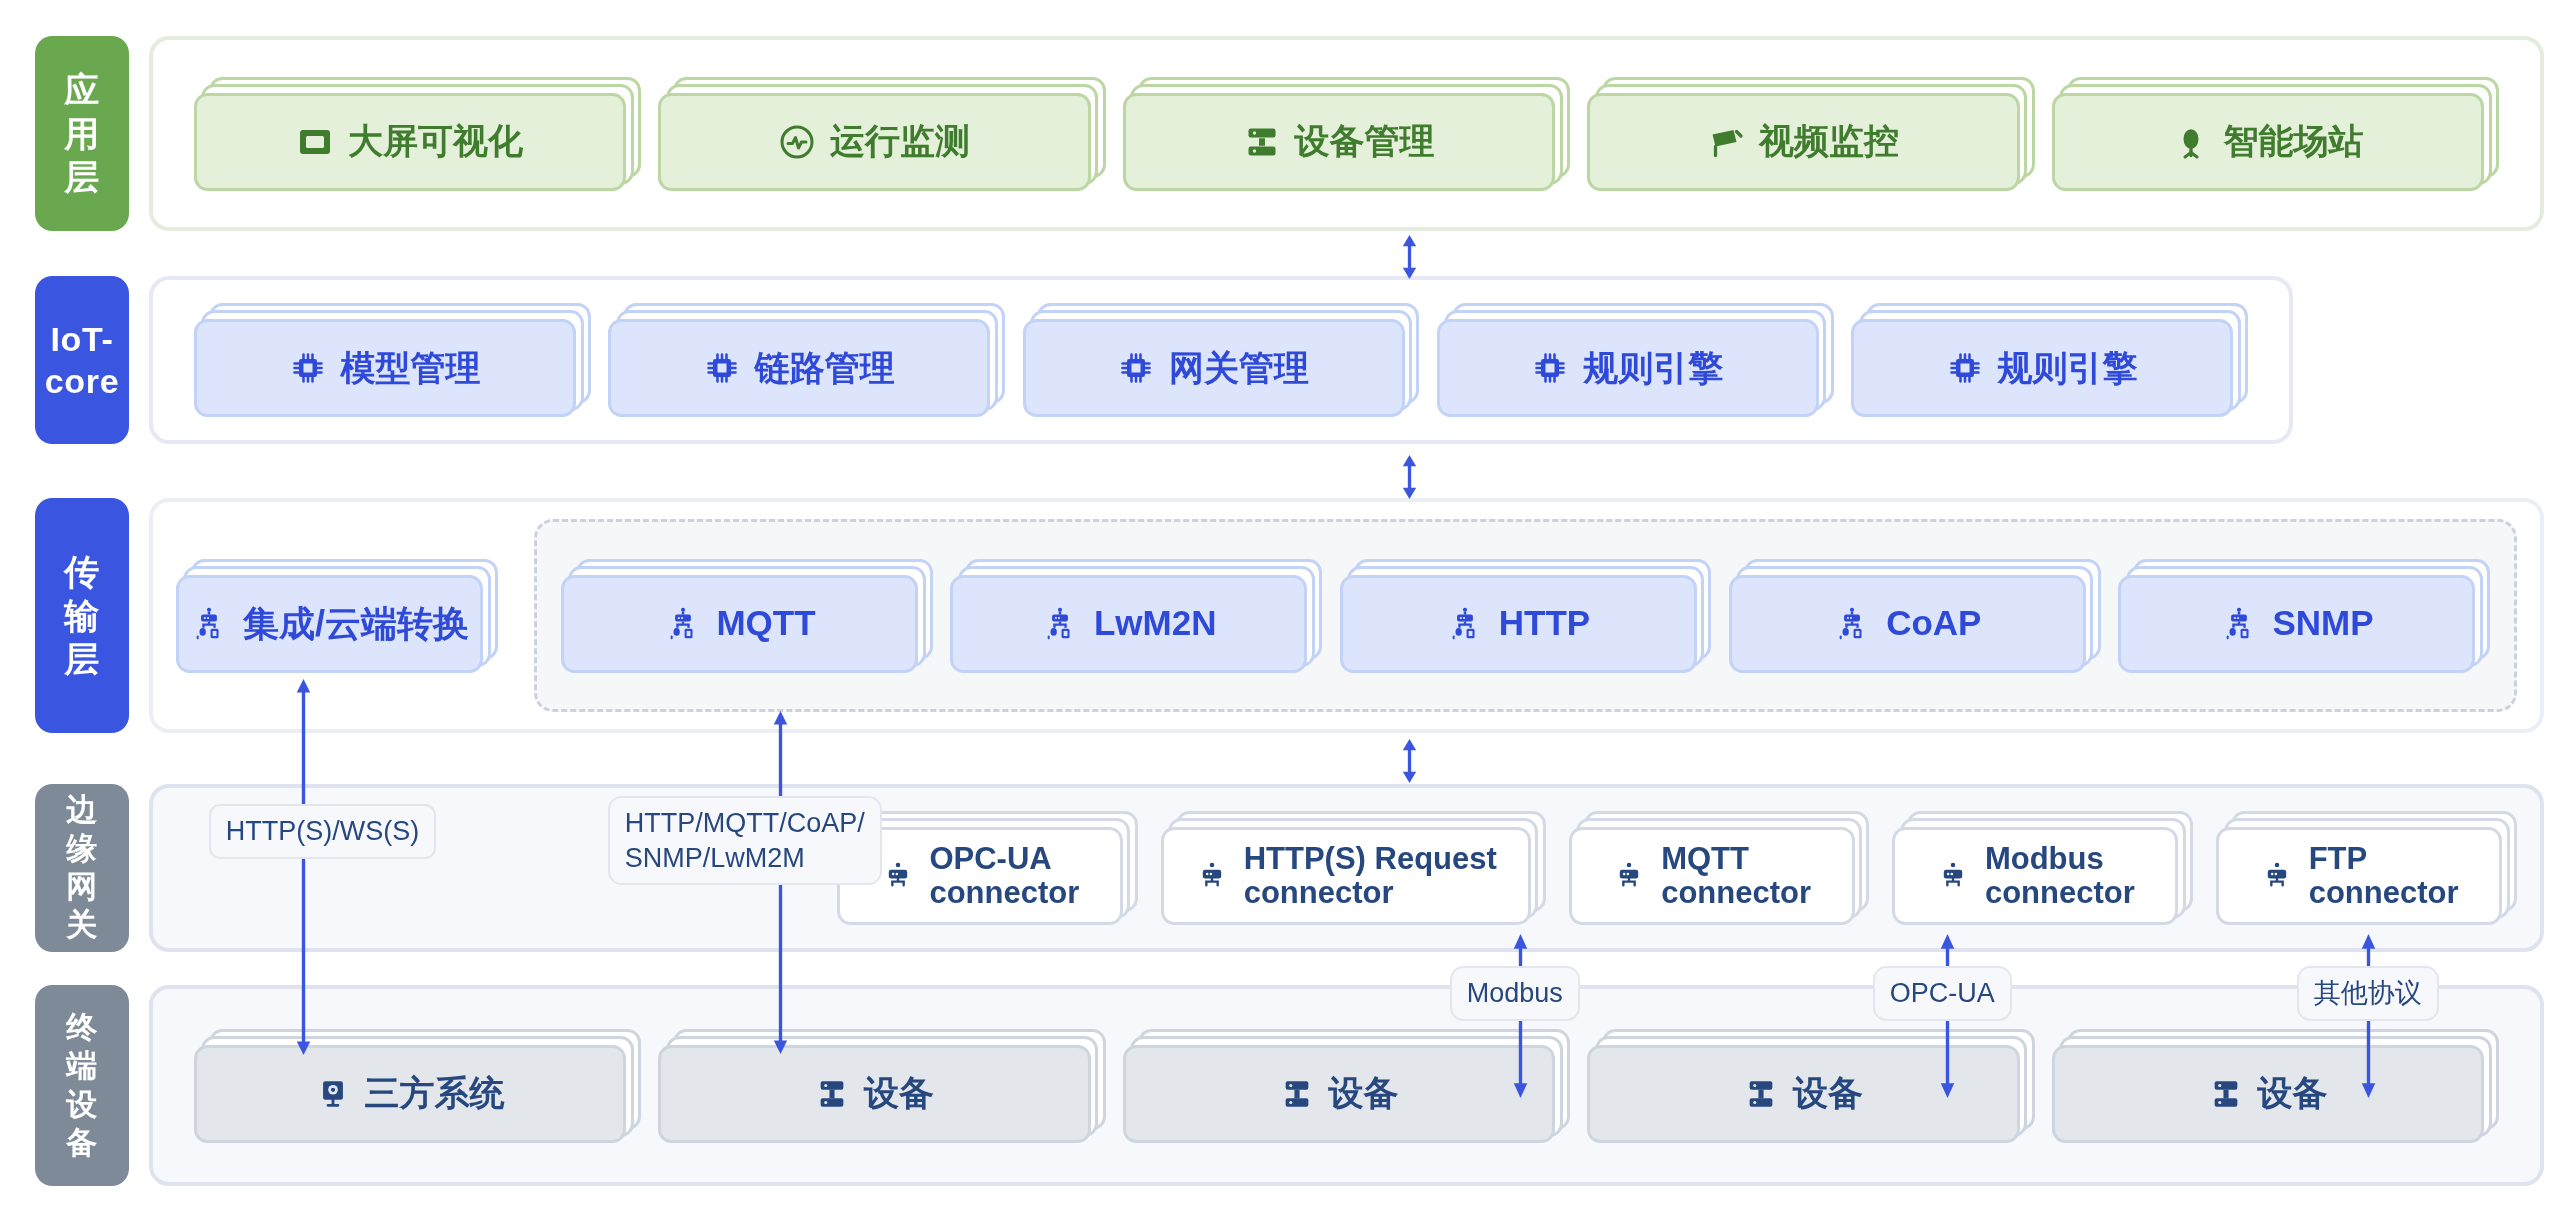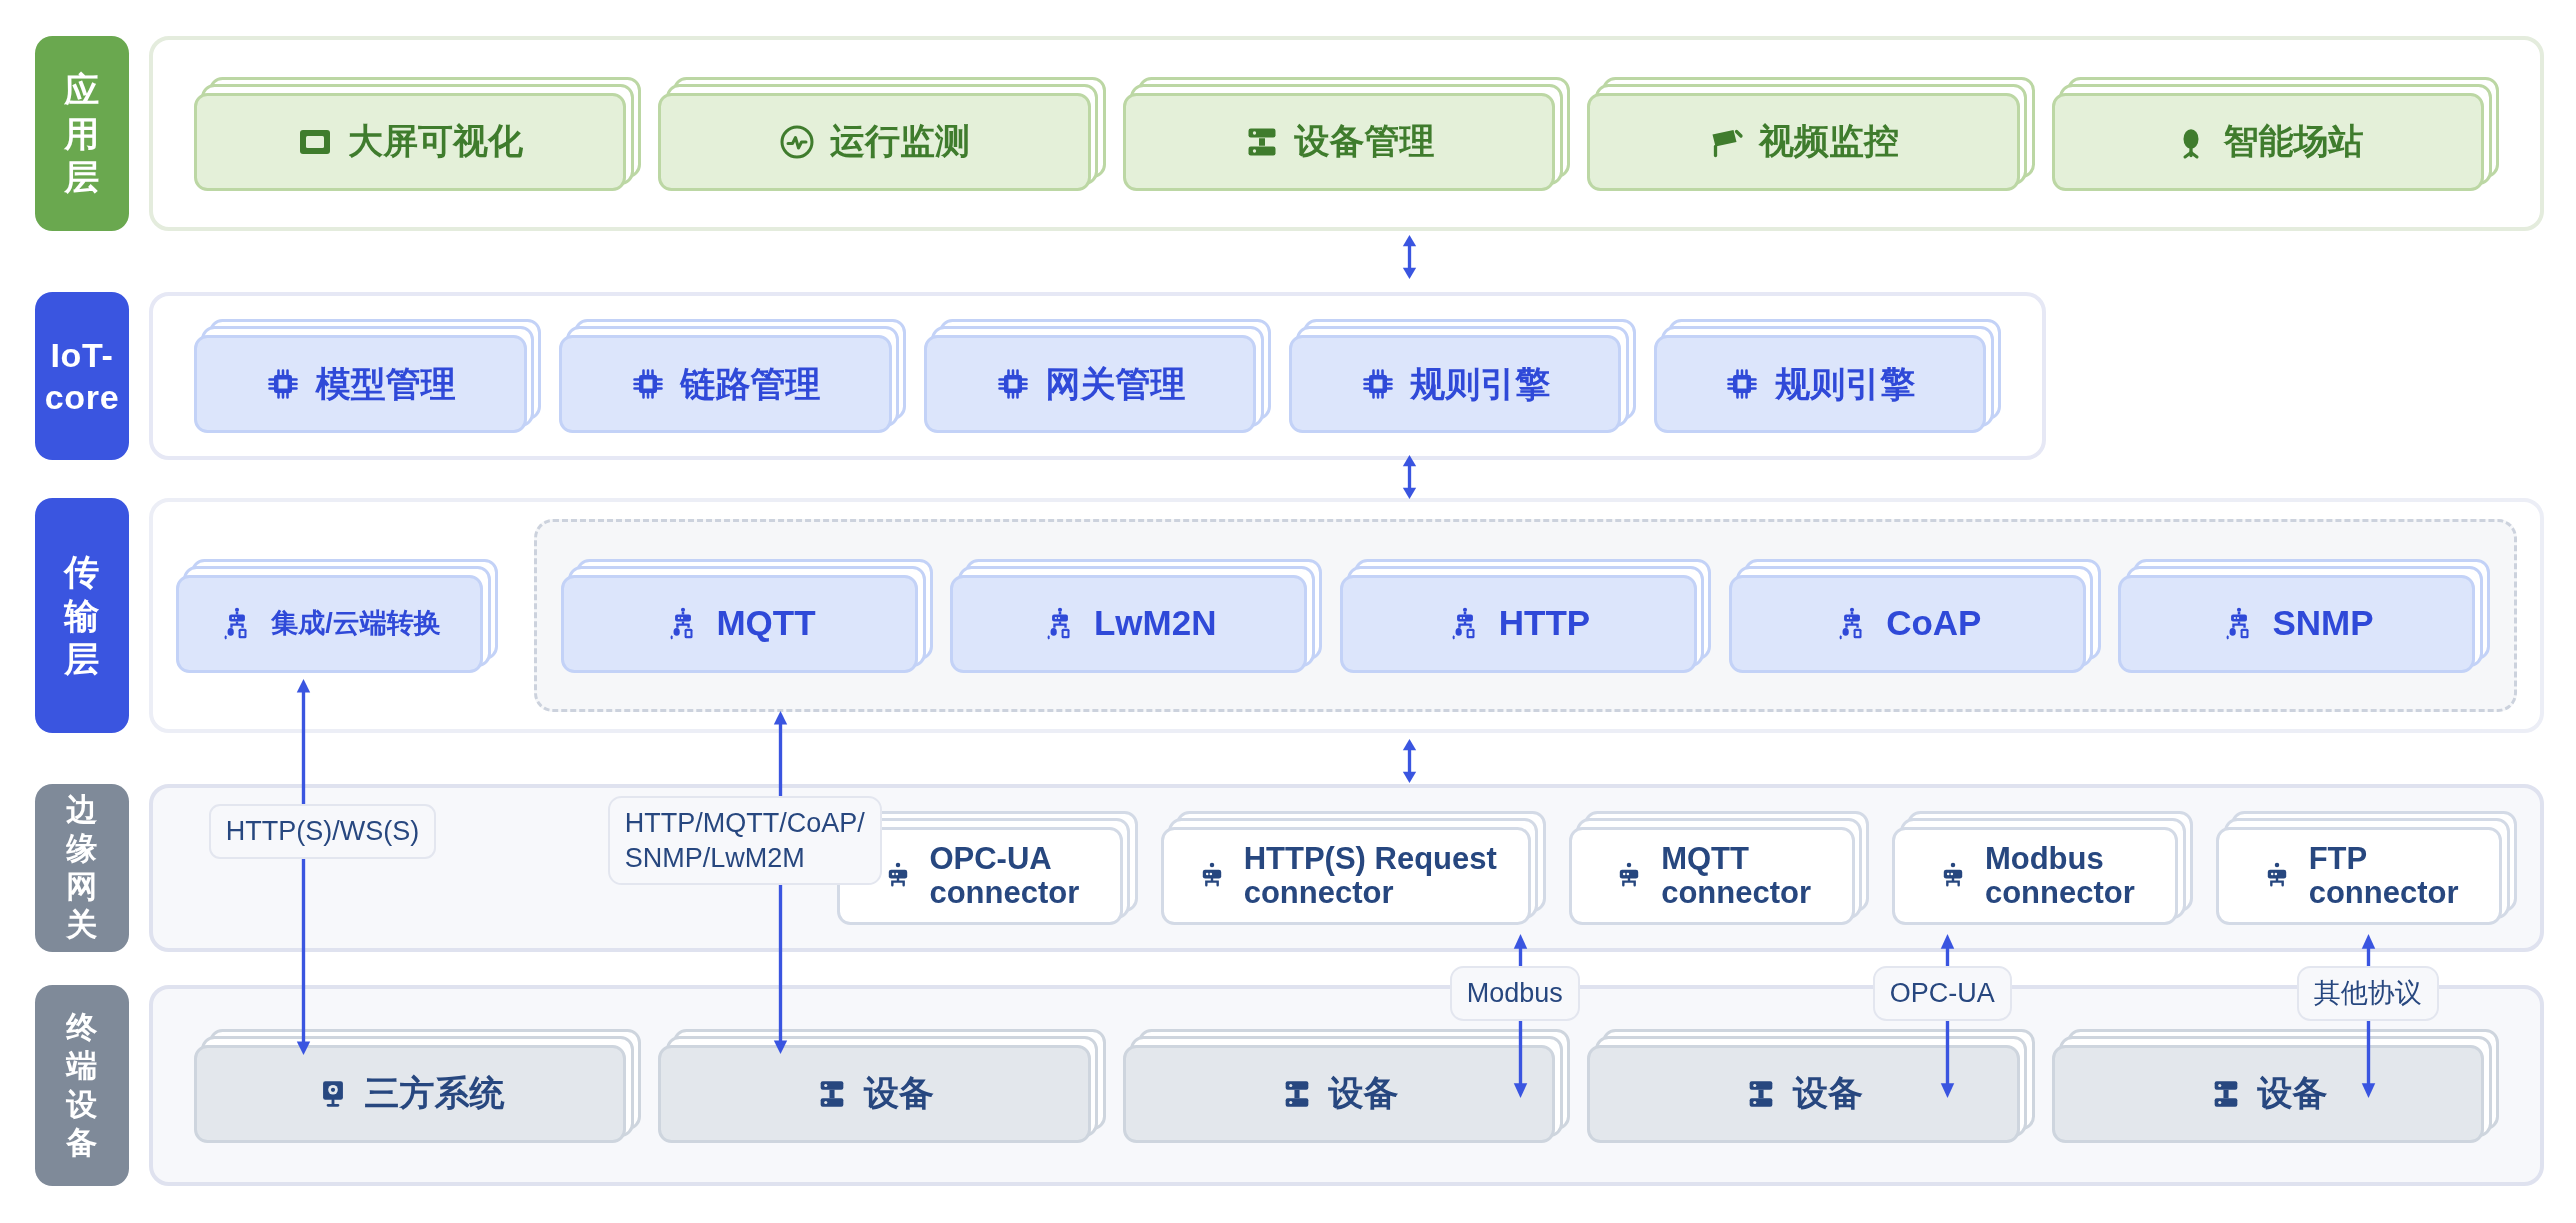--- a/index.html
+++ b/index.html
@@ -250,21 +250,21 @@
   </div>
 
   <div class="arrow" style="left:1394px; top:235px;">
     <svg width="31" height="44" viewBox="0 0 46 66">
       <line x1="23" y1="12" x2="23" y2="54" stroke="#3a55e0" stroke-width="5"></line>
       <polygon points="23,0 33,17 13,17" fill="#3a55e0"></polygon>
       <polygon points="23,66 33,49 13,49" fill="#3a55e0"></polygon>
     </svg>
   </div>
 
-  <div class="layer-row" style="top:292px; height:168px; width:2011px;">
+  <div class="layer-row" style="top:276px; height:168px; width:2258px;">
     <div class="layer-tag blue" style="font-size:34px;">
       <span class="tagchar">IoT-</span>
       <span class="tagchar">core</span>
     </div>
     <div class="layer-panel panel-blue" style="flex:1;">
       <div class="card-track">
 
         <div class="stack blue">
           <div class="sheet s3"></div>
           <div class="sheet s2"></div>
@@ -378,21 +378,21 @@
       <span class="tagchar">输</span>
       <span class="tagchar">层</span>
     </div>
     <div class="layer-panel panel-white" style="flex:1;">
       <div class="card-track" style="padding:0 23px; gap:0;">
 
         <div class="stack blue narrow" style="margin-right:36px;">
           <div class="sheet s3"></div>
           <div class="sheet s2"></div>
           <div class="sheet s1">
-            <span class="label" style="font-size:27px;">
+            <span class="label" style="font-size:36px;">
               <span class="icon">
                 <svg width="38" height="38" viewBox="0 0 24 24">
                     <circle cx="12" cy="3" r="1.3" fill="#2f49d8"></circle>
                     <path d="M12 4.2V6" stroke="#2f49d8" stroke-width="1.6"></path>
                     <rect x="7" y="6" width="10" height="4.4" rx="1.3" fill="#2f49d8"></rect>
                     <circle cx="9.4" cy="8.2" r="0.7" fill="#dce5fb"></circle>
                     <circle cx="11.4" cy="8.2" r="0.7" fill="#dce5fb"></circle>
                     <path d="M12 10.4v2M12 12.4H8.5v2M12 12.4h3.5v2" stroke="#2f49d8" stroke-width="1.5" fill="none"></path>
                     <ellipse cx="8" cy="17" rx="2" ry="2.4" fill="#2f49d8"></ellipse>
                     <rect x="13" y="15" width="5" height="6" rx="1" fill="#2f49d8"></rect>

